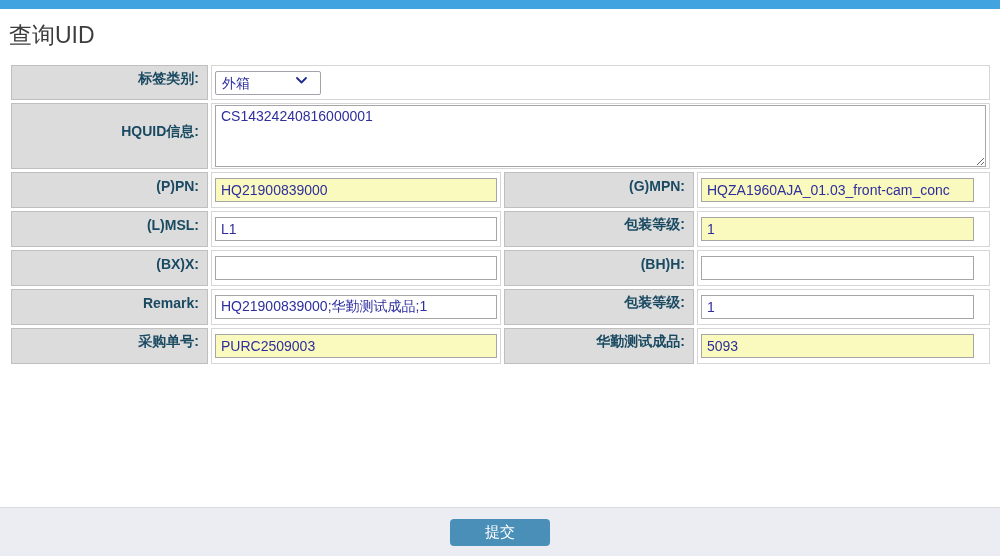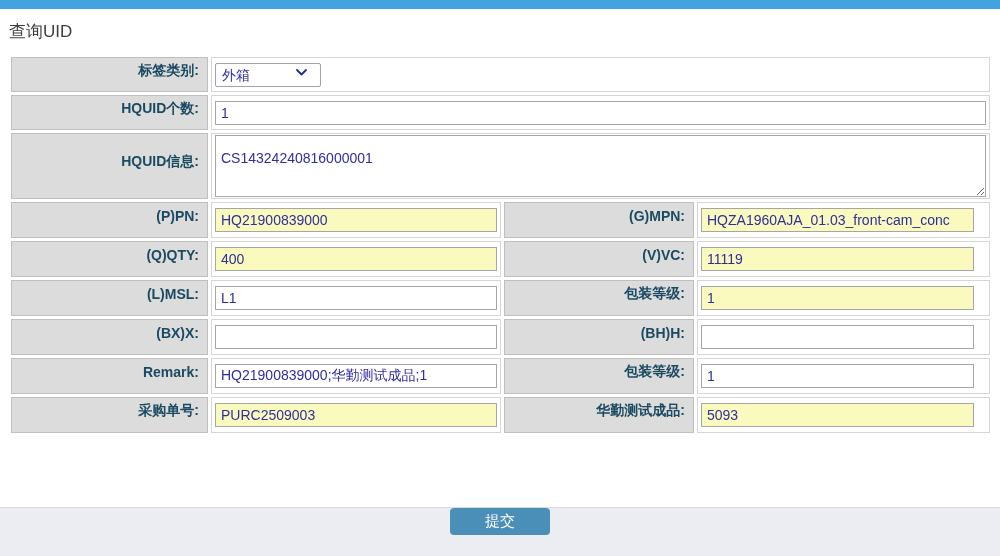--- a/index.html
+++ b/index.html
@@ -6,21 +6,21 @@
   body{
     width:1000px;height:556px;
     background:#ffffff;
     font-family:"Liberation Sans","DejaVu Sans",sans-serif;
     position:relative;
     overflow:hidden;
   }
   .top-bar{height:9px;background:#41a4e0;}
   .page-title{
     margin:11px 0 11px 9px;
-    font-size:17px;color:#3d3d3d;
+    font-size:23px;color:#3d3d3d;
   }
   table.uid-form{
     margin-left:8px;
     width:985px;
     border-collapse:separate;
     border-spacing:3px;
     table-layout:fixed;
   }
   td.label-cell{
     background:#dcdcdc;
@@ -60,21 +60,21 @@
   .field-textarea{
     display:block;
     width:100%;
     height:62px;
     box-sizing:border-box;
     border:1px solid #a6a6a6;
     background:#ffffff;
     color:#2e2e9e;
     font-size:14px;
     font-family:inherit;
-    padding:14px 5px;
+    padding:2px 5px;
     outline:none;
     resize:both;
   }
   .select-wrap{
     position:relative;
     display:inline-block;
     width:99px;
     vertical-align:middle;
   }
   .label-type-select{
@@ -97,21 +97,21 @@
     pointer-events:none;
     line-height:0;
   }
   .footer-bar{
     position:absolute;
     left:0;bottom:0;
     width:100%;height:48px;
     background:#ebedf2;
     border-top:1px solid #d9dbe0;
     display:flex;
-    align-items:flex-start;
+    align-items:center;
     justify-content:center;
   }
   .submit-btn{
     width:100px;height:27px;
     background:#4a8fb8;
     color:#ffffff;
     border:none;
     border-radius:4px;
     font-size:15px;
     font-family:inherit;
@@ -142,52 +142,36 @@
           </select>
           <span class="chevron">
             <svg width="11" height="7" viewBox="0 0 11 7">
                 <polyline points="1,1 5.5,5.5 10,1" fill="none" stroke="#232a8f" stroke-width="1.8" stroke-linecap="round" stroke-linejoin="round"></polyline>
               </svg>
           </span>
         </div>
       </td>
     </tr>
     <tr>
-      <td class="label-cell">HQUID个数:</td>
-      <td class="value-cell" colspan="3">
-        <input class="field-input" value="1" style="">
-      </td>
-    </tr>
-    <tr>
       <td class="label-cell">HQUID信息:</td>
       <td class="value-cell" colspan="3">
         <textarea class="field-textarea" style="">CS14324240816000001</textarea>
       </td>
     </tr>
   <tr class="field-row">
         <td class="label-cell">(P)PN:</td>
         <td class="value-cell">
           <input class="field-input yellow" value="HQ21900839000" style="">
         </td>
         <td class="label-cell">(G)MPN:</td>
         <td class="value-cell">
           <input class="field-input yellow right-col" value="HQZA1960AJA_01.03_front-cam_conc" style="">
         </td>
       </tr>
       <tr class="field-row">
-        <td class="label-cell">(Q)QTY:</td>
-        <td class="value-cell">
-          <input class="field-input yellow" value="400" style="">
-        </td>
-        <td class="label-cell">(V)VC:</td>
-        <td class="value-cell">
-          <input class="field-input yellow right-col" value="11119" style="">
-        </td>
-      </tr>
-      <tr class="field-row">
         <td class="label-cell">(L)MSL:</td>
         <td class="value-cell">
           <input class="field-input" value="L1" style="">
         </td>
         <td class="label-cell">包装等级:</td>
         <td class="value-cell">
           <input class="field-input yellow right-col" value="1" style="">
         </td>
       </tr>
       <tr class="field-row">

